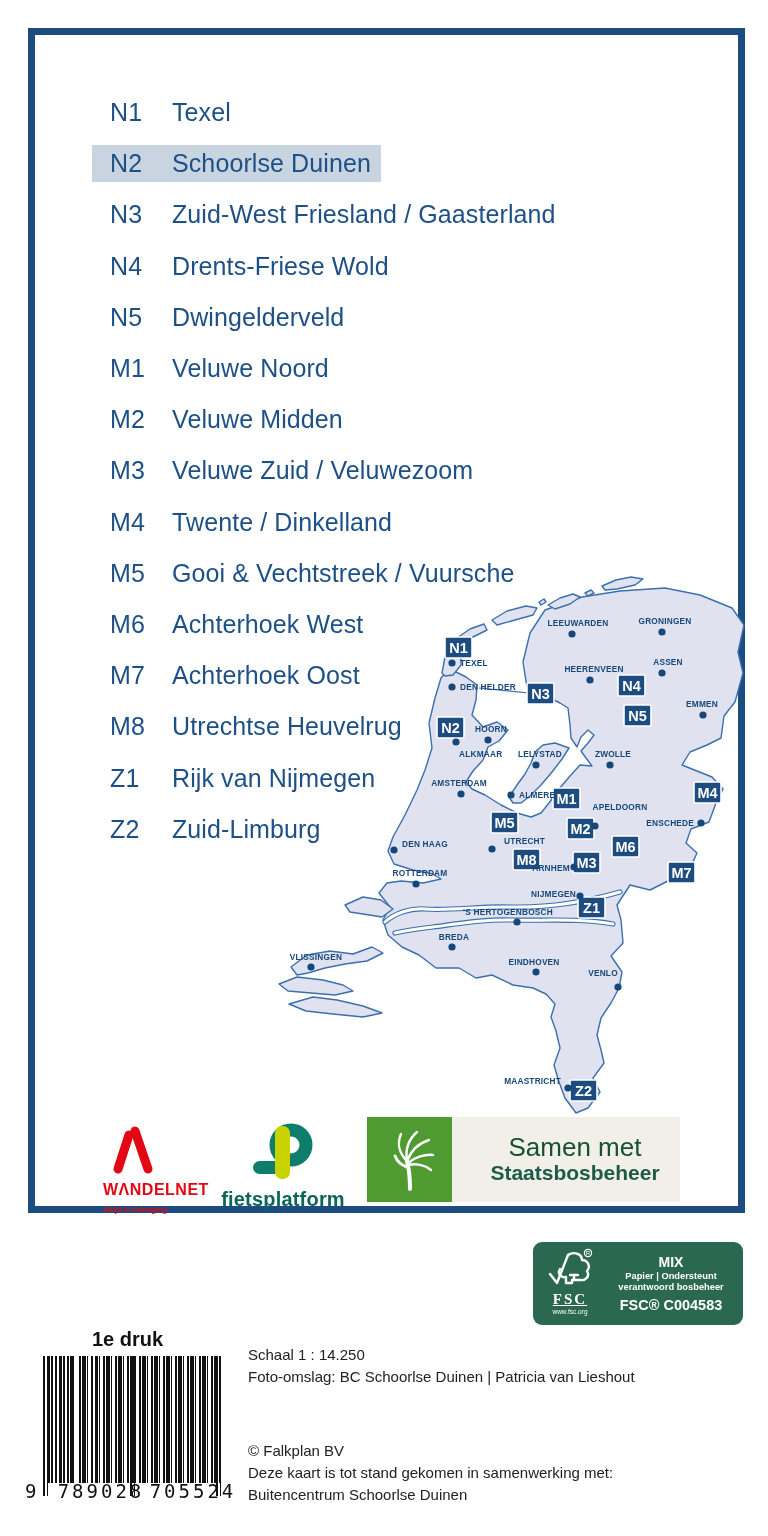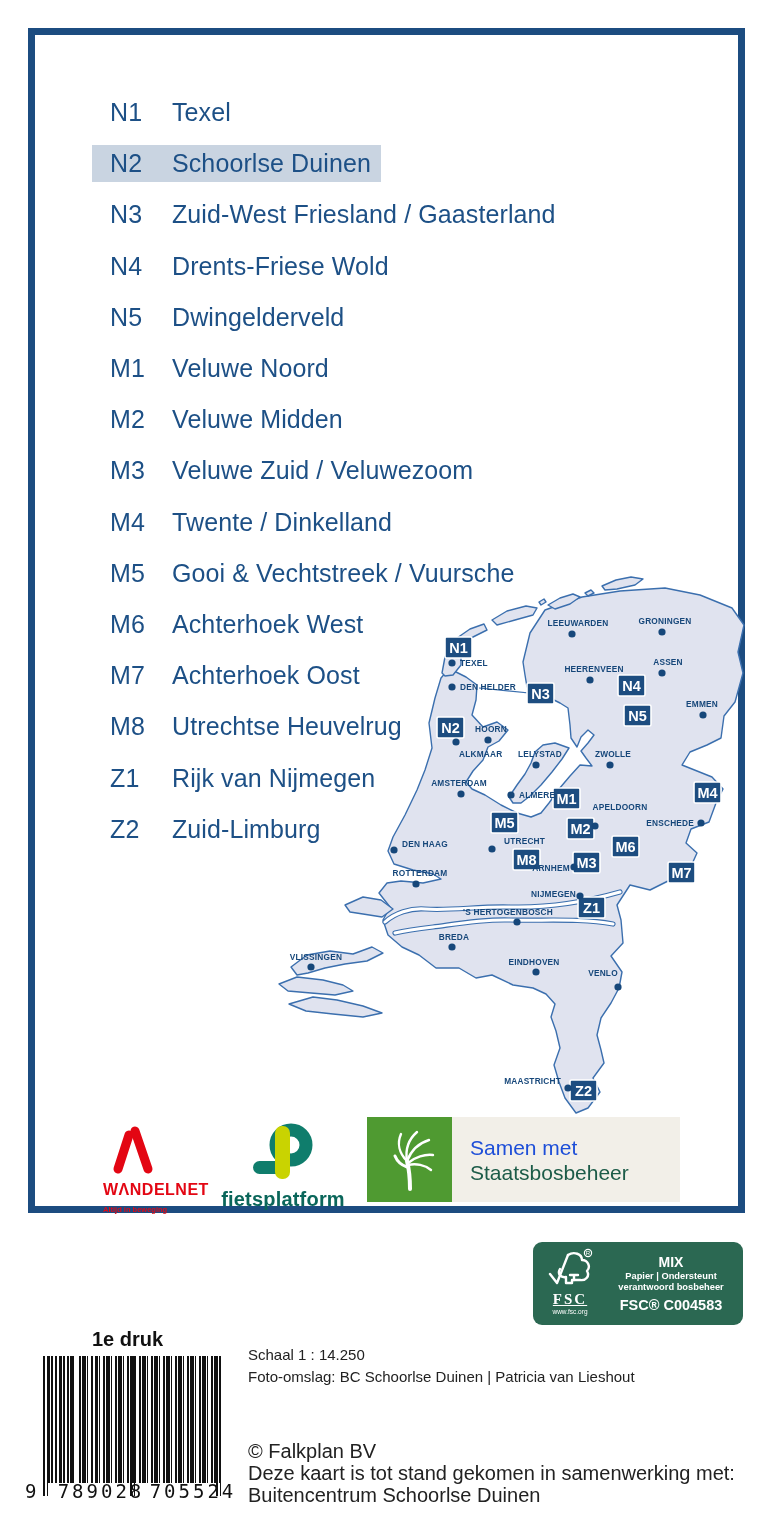--- a/index.html
+++ b/index.html
@@ -28,22 +28,22 @@
   .badge-lbl{fill:#ffffff;font-size:14.5px;font-weight:bold;text-anchor:middle;}
   
   .wandelnet{position:absolute;left:68px;top:1088px;width:110px;text-align:left;}
   .wn-name{color:#e30613;font-weight:bold;font-size:16px;letter-spacing:.5px;margin-top:2px;}
   .wn-tag{color:#e30613;font-weight:bold;font-size:7.5px;margin-top:6px;}
   .fiets{position:absolute;left:186px;top:1086px;width:124px;text-align:center;}
   .fiets-name{color:#0a665a;font-weight:bold;font-size:20px;letter-spacing:.2px;margin-top:1px;}
   .sbb{position:absolute;left:332px;top:1082px;height:85px;display:flex;}
   .sbb-square{width:85px;height:85px;background:#4f9a31;display:flex;align-items:center;justify-content:center;}
   .sbb-panel{width:228px;height:85px;background:#f2efe8;display:flex;flex-direction:column;justify-content:center;padding-left:18px;box-sizing:border-box;}
-  .sbb-l1{color:#1d4ed8;font-size:21px;line-height:25px;}
-  .sbb-l2{color:#1c5b48;font-size:21px;line-height:25px;font-weight:normal;}
+  .sbb-l1{color:#14532d;font-size:26px;line-height:25px;text-align:center;}
+  .sbb-l2{color:#1c5b48;font-size:21px;line-height:25px;font-weight:bold;text-align:center;}
   
   .fsc{position:absolute;left:533px;top:1242px;width:210px;height:83px;background:#2b6852;
        border-radius:9px;display:flex;color:#fff;}
   .fsc-left{width:74px;display:flex;flex-direction:column;align-items:center;justify-content:flex-start;padding-top:5px;}
   .fsc-acro{font-family:"Liberation Serif",serif;font-weight:bold;font-size:15px;letter-spacing:2px;line-height:16px;text-decoration:underline;}
   .fsc-url{font-size:6.5px;margin-top:1px;}
   .fsc-right{flex:1;display:flex;flex-direction:column;align-items:center;justify-content:center;text-align:center;padding-right:8px;}
   .fsc-mix{font-weight:bold;font-size:14px;line-height:17px;}
   .fsc-sub{font-weight:bold;font-size:9.3px;line-height:11px;}
   .fsc-lic{font-weight:bold;font-size:14.5px;margin-top:4px;}
@@ -51,21 +51,21 @@
   .edition{position:absolute;left:92px;top:1328px;font-size:20px;font-weight:bold;color:#111;}
   .barcode{position:absolute;left:43px;top:1356px;width:178px;height:148px;}
   .bars{position:absolute;left:0;top:0;width:178px;height:127px;
         background:repeating-linear-gradient(90deg,#111 0 2px,#fff 2px 3.5px,#111 3.5px 7px,#fff 7px 8.5px,#111 8.5px 9.5px,#fff 9.5px 12px);}
   .guard{position:absolute;top:0;width:1.6px;height:140px;background:#111;}
   .bc-digits{position:absolute;left:-18px;top:124px;width:214px;display:flex;font-family:"DejaVu Sans Mono",monospace;
              font-size:19px;color:#111;}
   .bc-d9{width:30px;}
   .bc-g{flex:1;text-align:center;letter-spacing:3px;}
   .colophon1{position:absolute;left:248px;top:1344px;font-size:15px;color:#222;line-height:22px;}
-  .colophon2{position:absolute;left:248px;top:1440px;font-size:20px;color:#222;line-height:22px;}
+  .colophon2{position:absolute;left:248px;top:1440px;font-size:15px;color:#222;line-height:22px;}
 </style>
 </head>
 <body>
 
 <div class="page">
 
   <div class="frame">
 
     <div class="region-list">
   <div class="region-row">

